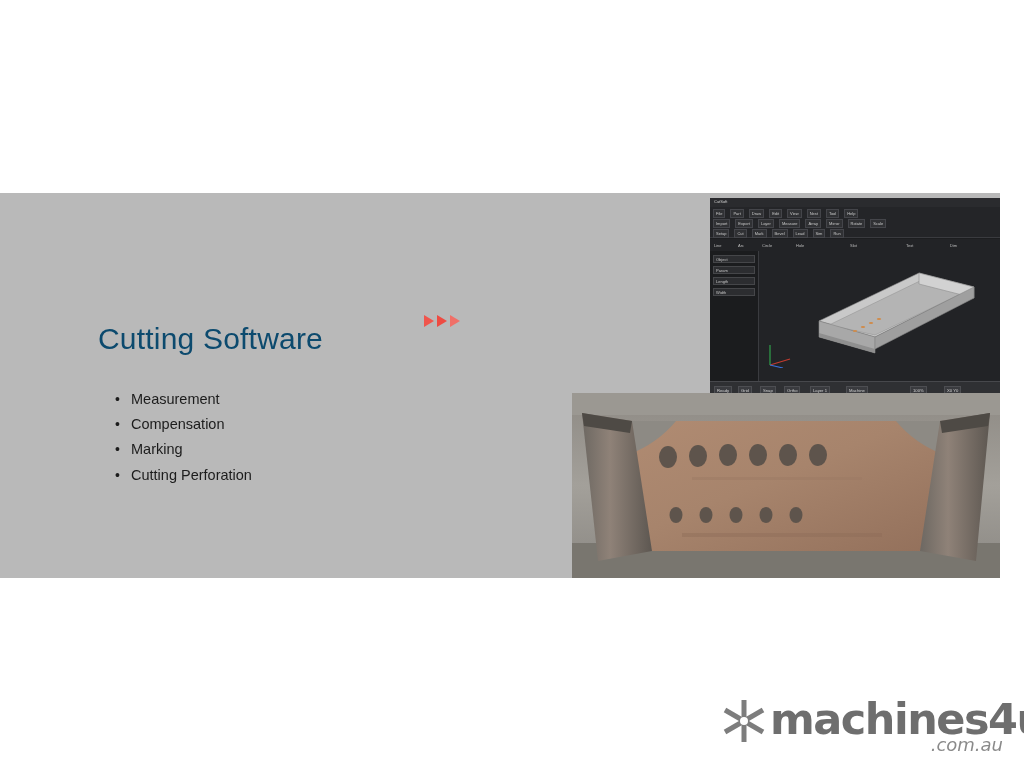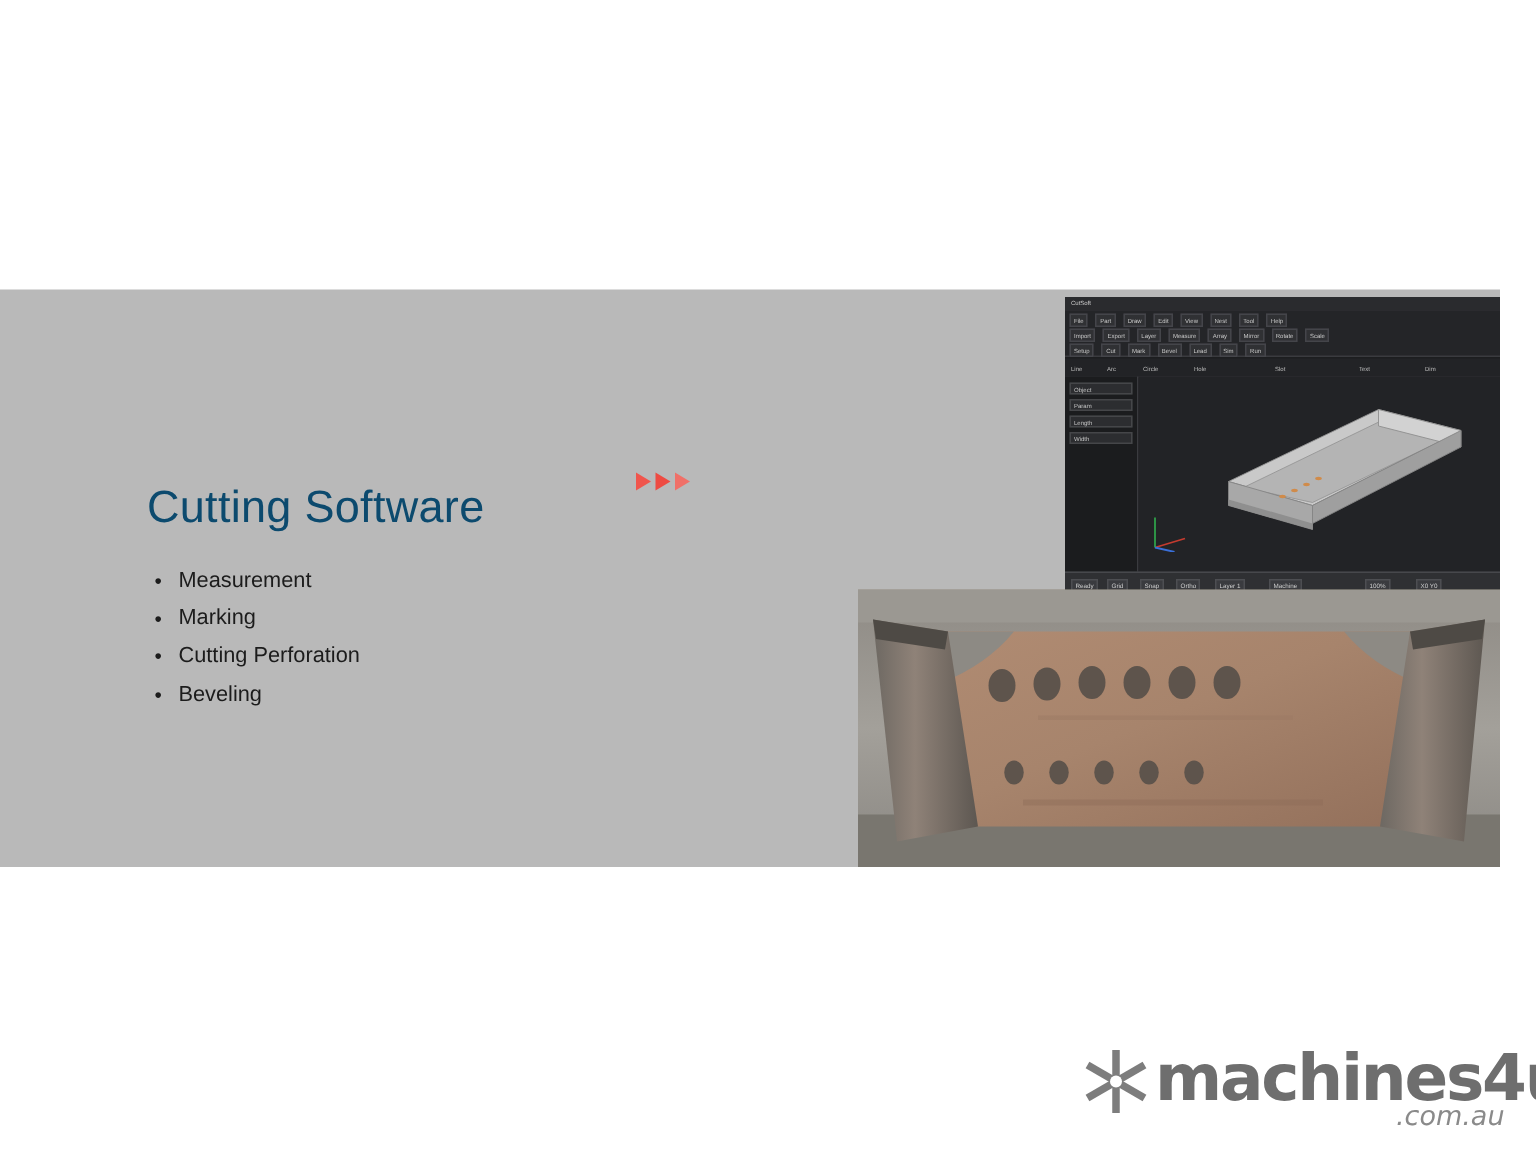--- a/index.html
+++ b/index.html
@@ -53,21 +53,21 @@
     border-left: 10px solid #f0554c;
   }
   .arrow.a2 { border-left-color: #ee4b42; }
   .arrow.a3 { border-left-color: #f07068; }
 
   
   .bullets {
     position: absolute;
     left: 98px;
     top: 371px;
-    margin: 4px;
+    margin: 16px;
     padding: 0;
     list-style: none;
   }
   .bullets li {
     position: relative;
     font-size: 14.5px;
     color: #1c1c1c;
     line-height: 25.2px;
     padding-left: 17px;
   }
@@ -265,23 +265,23 @@
 <div class="headline">Cutting Software</div>
 
 <div class="arrows">
   <span class="arrow a1"></span>
   <span class="arrow a2"></span>
   <span class="arrow a3"></span>
 </div>
 
 <ul class="bullets">
   <li>Measurement</li>
+  <li>Compensation</li>
   <li>Marking</li>
   <li>Cutting Perforation</li>
-  <li>Beveling</li>
 </ul>
 
 <div class="sw-shot">
 
   <div class="sw-titlebar">
     <span class="tt">CutSoft</span>
   </div>
 
   <div class="sw-redlabel">CAD</div>
 

